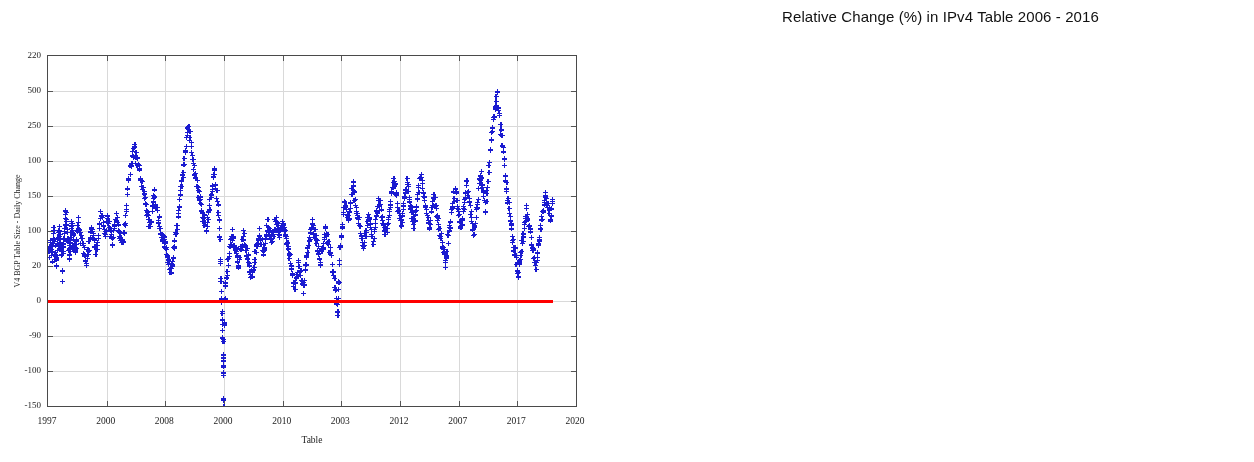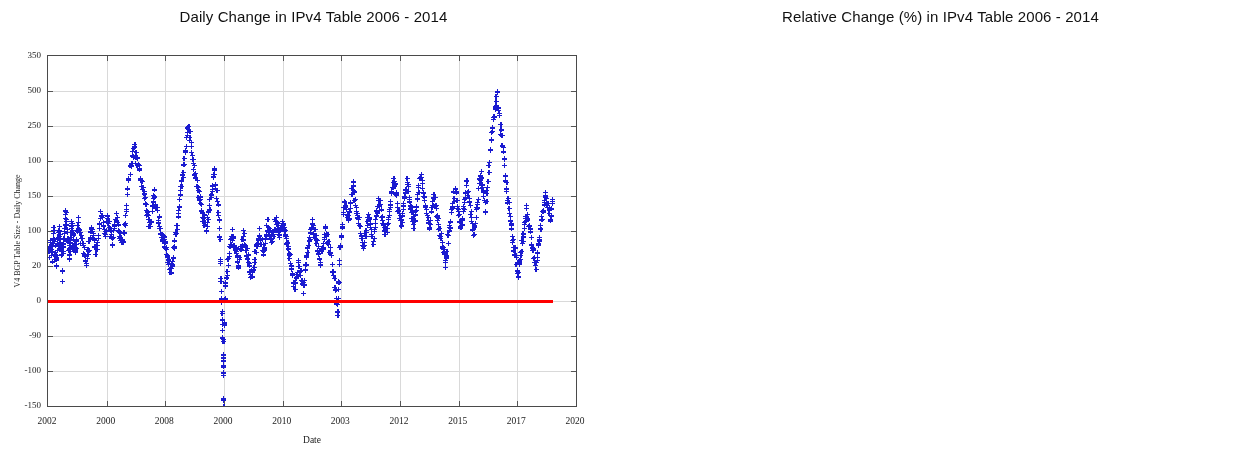--- a/index.html
+++ b/index.html
@@ -76,24 +76,23 @@
   .zeroline-red{background:#ff0000;}
 
   .trendsvg{position:absolute;inset:0;width:100%;height:100%;pointer-events:none;}
 </style>
 </head>
 <body>
 
 <div class="page">
 
   <div class="panel panel-left">
-    <div class="chart-title">Daily Change in IPv4 Table 2006 - 2014</div>
     <div class="plot-wrap plot-wrap-left">
       <div class="axis-title-y axis-title-y-left">V4 BGP Table Size - Daily Change</div>
-      <div class="axis-title-x">Date</div>
+      <div class="axis-title-x">Table</div>
       <div class="frame" id="frame0">
           <div class="gridline-h" style="top: 315px;"></div>
           <div class="ytick-mark" style="top: 315px;"></div>
           <div class="ytick-mark r" style="top: 315px;"></div>
           <div class="gridline-h" style="top: 280px;"></div>
           <div class="ytick-mark" style="top: 280px;"></div>
           <div class="ytick-mark r" style="top: 280px;"></div>
           <div class="gridline-h" style="top: 245px;"></div>
           <div class="ytick-mark" style="top: 245px;"></div>
           <div class="ytick-mark r" style="top: 245px;"></div>
@@ -1547,33 +1546,33 @@
           <div class="ytick-label" style="top: 350px;">-150</div>
           <div class="ytick-label" style="top: 315px;">-100</div>
           <div class="ytick-label" style="top: 280px;">-90</div>
           <div class="ytick-label" style="top: 245px;">0</div>
           <div class="ytick-label" style="top: 210px;">20</div>
           <div class="ytick-label" style="top: 175px;">100</div>
           <div class="ytick-label" style="top: 140px;">150</div>
           <div class="ytick-label" style="top: 105px;">100</div>
           <div class="ytick-label" style="top: 70px;">250</div>
           <div class="ytick-label" style="top: 35px;">500</div>
-          <div class="ytick-label" style="top: 0px;">350</div>
-          <div class="xtick-label" style="left: 0px;">2002</div>
+          <div class="ytick-label" style="top: 0px;">220</div>
+          <div class="xtick-label" style="left: 0px;">1997</div>
           <div class="xtick-label" style="left: 58.6667px;">2000</div>
           <div class="xtick-label" style="left: 117.333px;">2008</div>
           <div class="xtick-label" style="left: 176px;">2000</div>
           <div class="xtick-label" style="left: 234.667px;">2010</div>
           <div class="xtick-label" style="left: 293.333px;">2003</div>
           <div class="xtick-label" style="left: 352px;">2012</div>
-          <div class="xtick-label" style="left: 410.667px;">2015</div>
+          <div class="xtick-label" style="left: 410.667px;">2007</div>
           <div class="xtick-label" style="left: 469.333px;">2017</div>
           <div class="xtick-label" style="left: 528px;">2020</div>
         </div>
     </div>
   </div>
 
   <div class="panel panel-right">
-    <div class="chart-title">Relative Change (%) in IPv4 Table 2006 - 2014</div>
+    <div class="chart-title">Relative Change (%) in IPv4 Table 2006 - 2016</div>
 
   </div>
 
 </div>
 
 </body></html>

